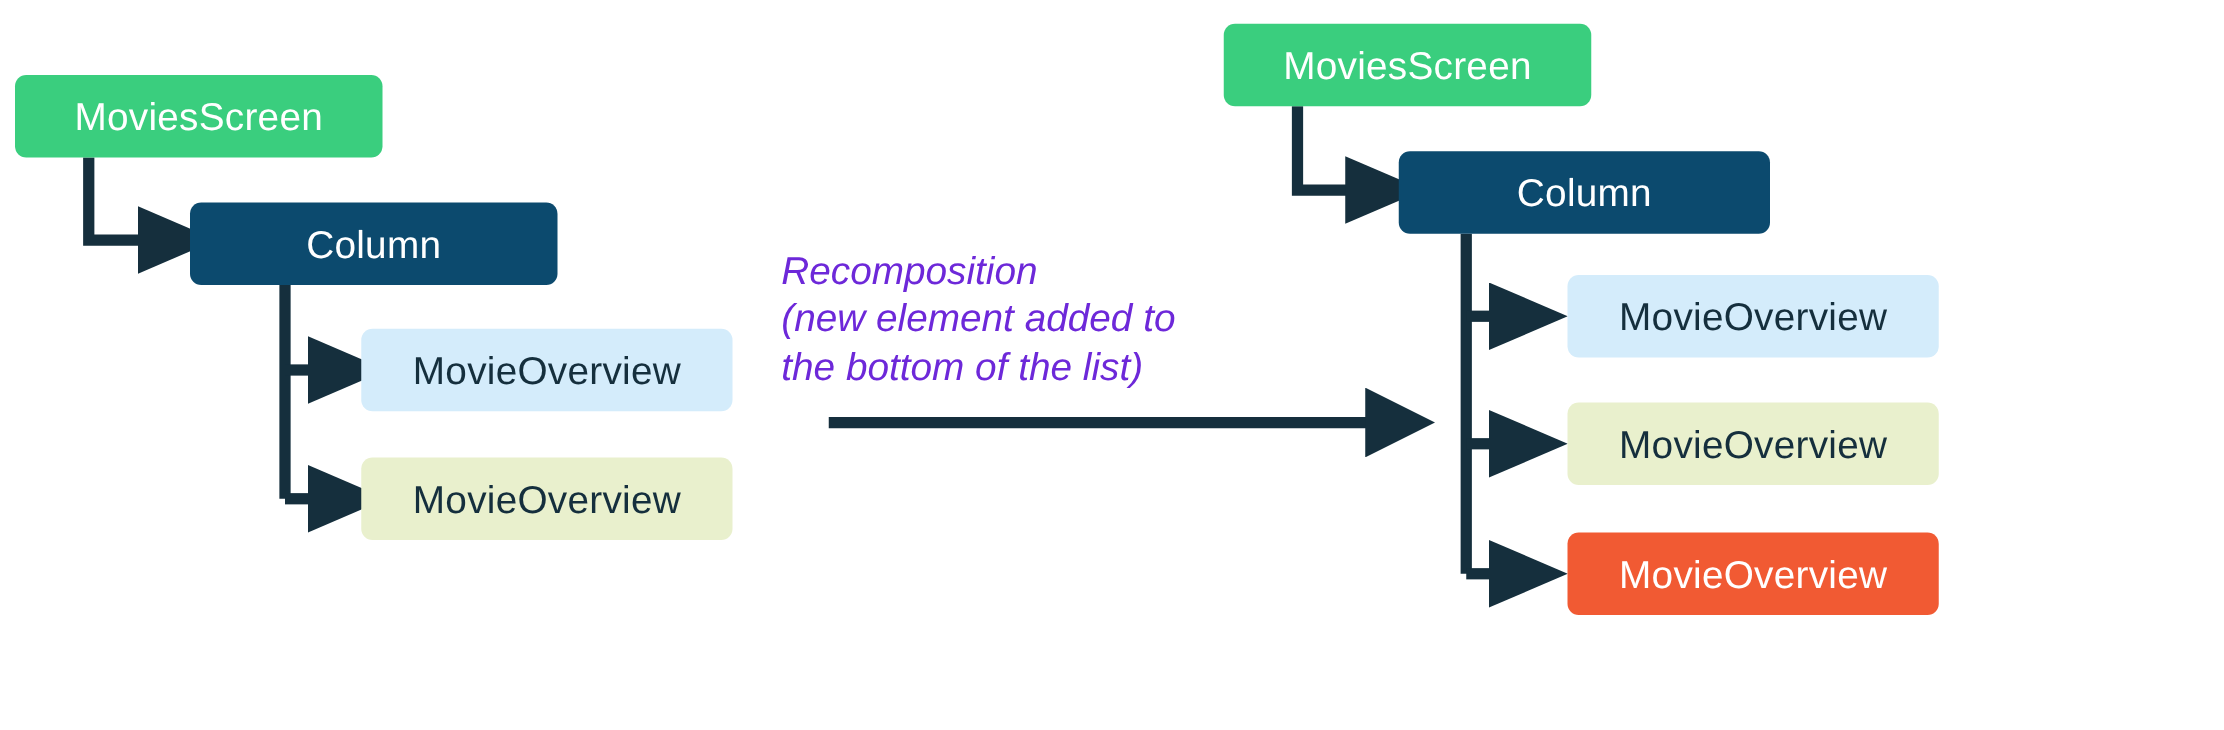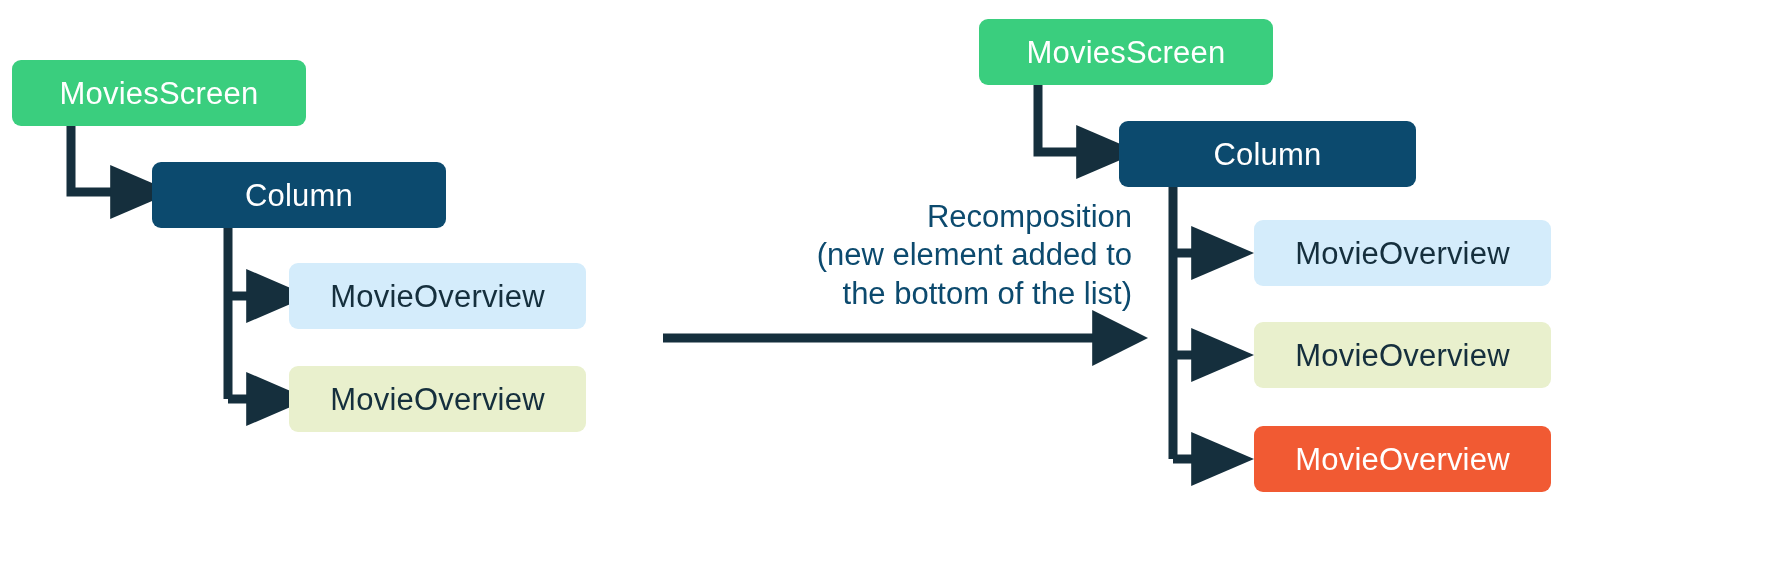--- a/index.html
+++ b/index.html
@@ -41,26 +41,27 @@
     position: absolute;
     top: 0;
     left: 0;
     width: 1779px;
     height: 584px;
     overflow: visible;
     pointer-events: none;
   }
   .mid-label {
     position: absolute;
-    text-align: right;
-    color: #0c4a6e;
+    text-align: left;
+    color: #6d28d9;
     font-family: "Liberation Sans", sans-serif;
     font-size: 31px;
     line-height: 1.24;
     white-space: pre-line;
+    font-style: italic;
   }
 </style>
 </head>
 <body>
 
 <div id="canvas">
 
   <svg class="connector" viewBox="0 0 1779 584" xmlns="http://www.w3.org/2000/svg">
     <defs>
       <marker id="ah" markerWidth="7" markerHeight="7" refX="0.2" refY="3" orient="auto" markerUnits="strokeWidth">

